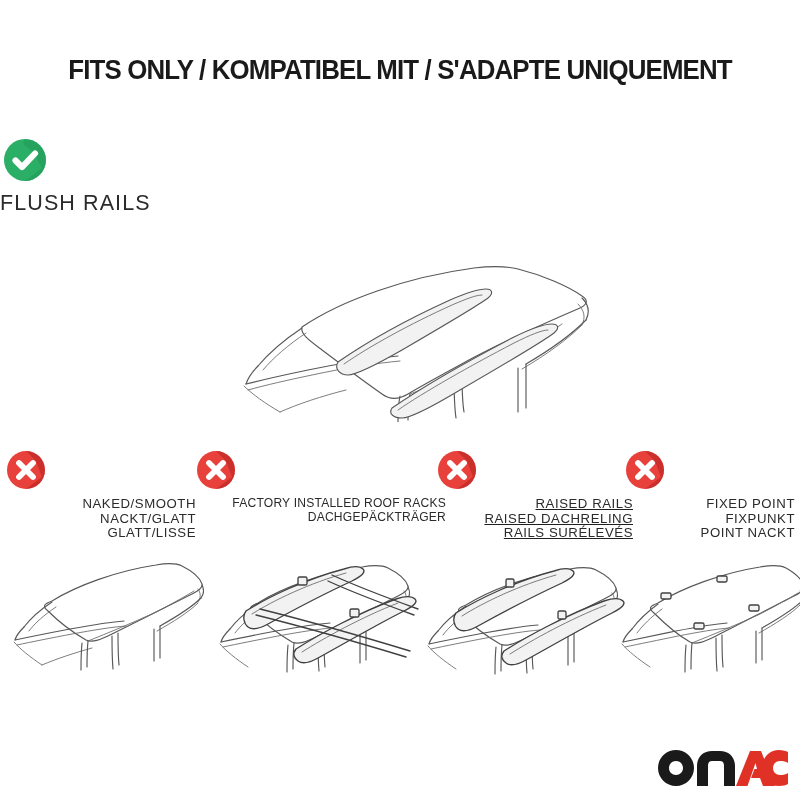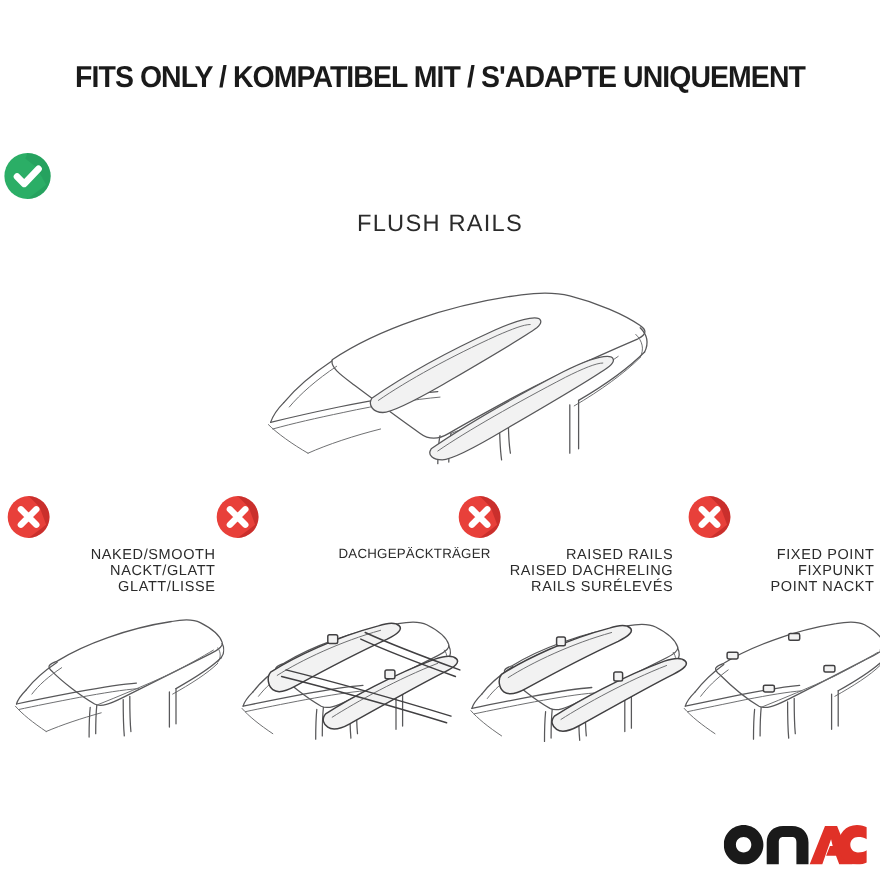--- a/index.html
+++ b/index.html
@@ -31,21 +31,21 @@
     color: #1a1a1a;
     white-space: nowrap;
   }
 
   
   #hero-block {
     position: absolute;
     left: 0;
     top: 138px;
     width: 800px;
-    text-align: center;
+    text-align: left;
   }
   #hero-check-icon {
     display: block;
     margin: 0 auto;
   }
   #hero-caption {
     margin-top: 9px;
     font-size: 21.5px;
     line-height: 23.5px;
     font-weight: normal;
@@ -206,20 +206,21 @@
 
 <div class="option-col" style="left:196px; width:250px;">
   <span class="option-icon">
     <svg width="40" height="40" viewBox="0 0 40 40" aria-hidden="true">
       <circle cx="20" cy="20" r="19" fill="#E8403A"></circle>
       <path d="M20 1 a19 19 0 0 1 0 38 l16 -12 -6 -16 -10 -10 z" fill="#B02020" opacity="0.55"></path>
       <path d="M13 13 L27 27 M27 13 L13 27" fill="none" stroke="#ffffff" stroke-width="5.8" stroke-linecap="round"></path>
     </svg>
   </span>
   <div class="option-caption tight">
+    <div>FACTORY INSTALLED ROOF RACKS</div>
     <div>DACHGEPÄCKTRÄGER</div>
   </div>
 </div>
 
 <div class="option-vehicle" style="left:210px; top:553px;">
   <svg width="215" height="125" viewBox="0 0 215 125" aria-hidden="true">
     <path class="ln fill-white" d="M48 50 C72 35 112 20 152 14 C163 12 172 12 178 15 C188 20 196 27 198 33
              C199 36 196 39 188 43 C168 53 130 72 108 83 C96 89 88 92 82 89
              C68 81 52 68 44 60 C38 55 40 53 48 50 Z"></path>
     <path class="ln" d="M48 51 C36 59 26 68 20 76"></path>
@@ -249,21 +250,21 @@
     <path class="ln-dark" d="M46 62 C86 72 150 90 196 104"></path>
     <path class="ln-dark" d="M50 56 C90 66 154 84 200 98"></path>
     <path class="ln-dark" d="M122 22 C148 34 186 48 208 56"></path>
     <path class="ln-dark" d="M118 28 C144 40 182 54 204 62"></path>
 
     <rect class="ln-dark fill-rail" x="88" y="24" width="9" height="8" rx="1.6"></rect>
     <rect class="ln-dark fill-rail" x="140" y="56" width="9" height="8" rx="1.6"></rect>
   </svg>
 </div>
 
-<div class="option-col" style="left:416px; width:196px;">
+<div class="option-col" style="left:437px; width:196px;text-decoration:underline;">
   <span class="option-icon">
     <svg width="40" height="40" viewBox="0 0 40 40" aria-hidden="true">
       <circle cx="20" cy="20" r="19" fill="#E8403A"></circle>
       <path d="M20 1 a19 19 0 0 1 0 38 l16 -12 -6 -16 -10 -10 z" fill="#B02020" opacity="0.55"></path>
       <path d="M13 13 L27 27 M27 13 L13 27" fill="none" stroke="#ffffff" stroke-width="5.8" stroke-linecap="round"></path>
     </svg>
   </span>
   <div class="option-caption">
     <div>RAISED RAILS</div>
     <div>RAISED DACHRELING</div>

